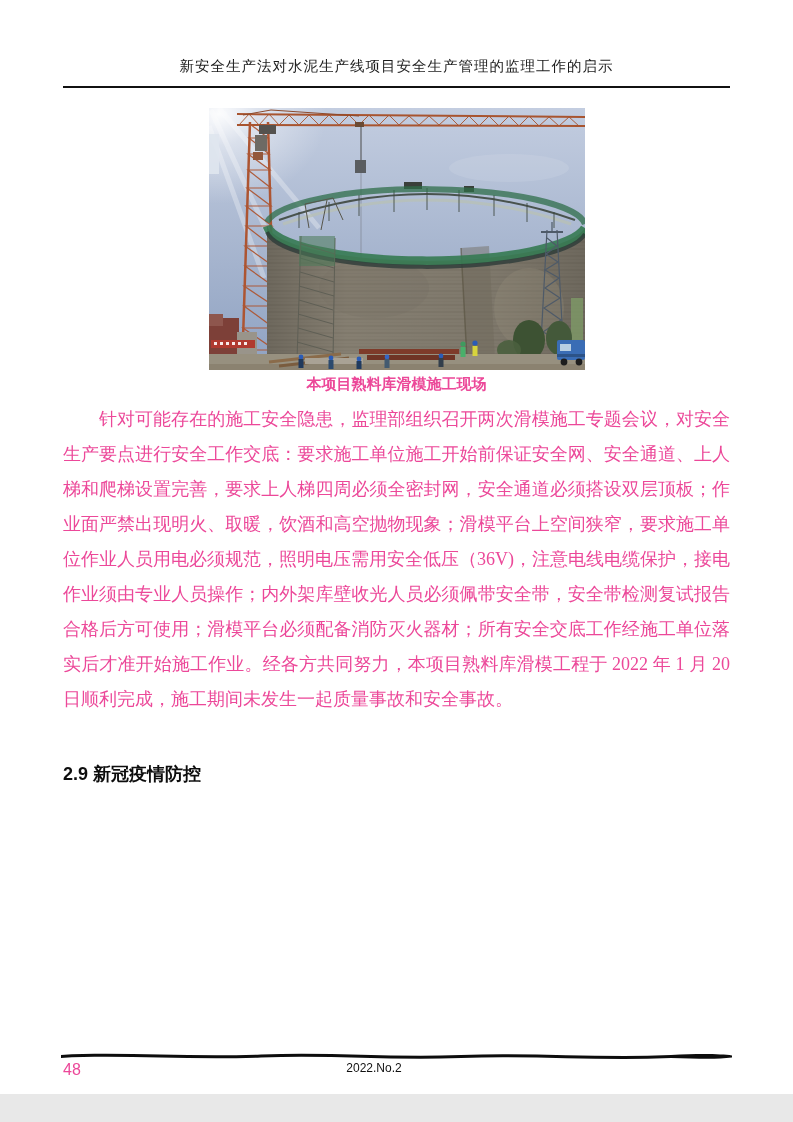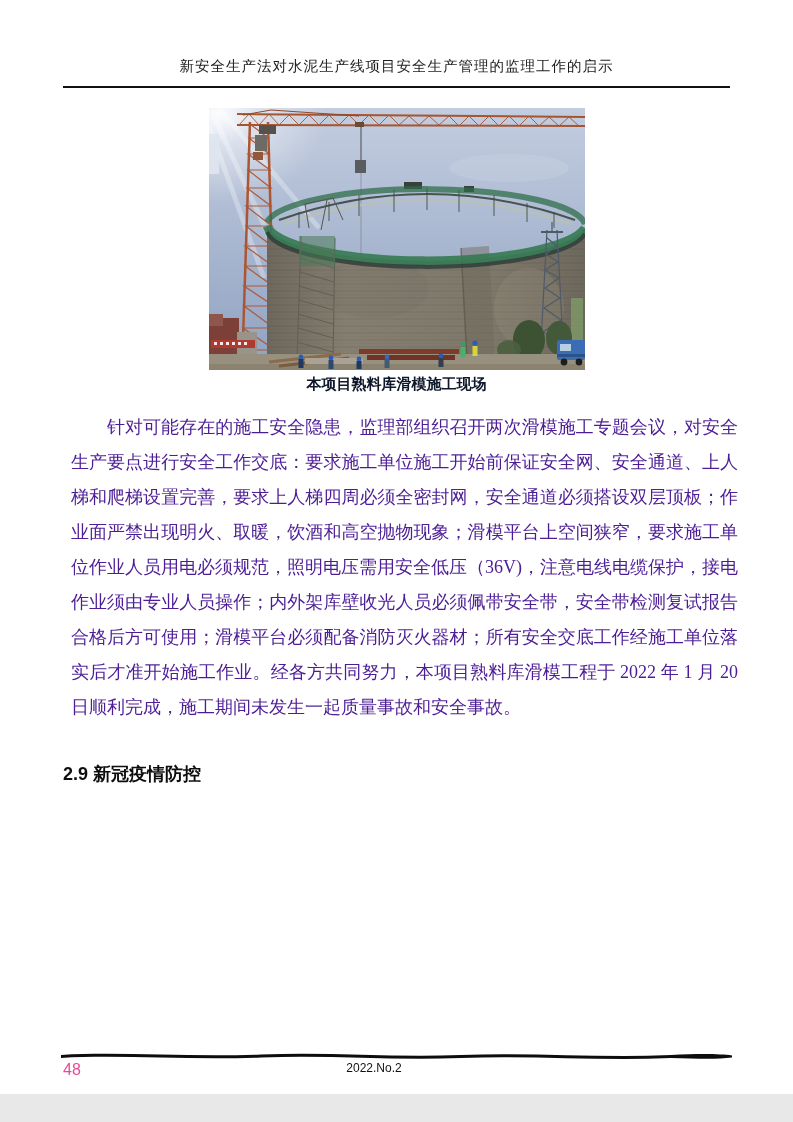--- a/index.html
+++ b/index.html
@@ -11,26 +11,26 @@
     position:absolute;top:57px;left:63px;width:667px;text-align:center;
     font-size:14.5px;letter-spacing:1px;color:#1c1c1c;
   }
   .header-rule{
     position:absolute;top:86px;left:63px;width:667px;height:0;
     border-top:2px solid #111;
   }
   .figure-photo{position:absolute;top:108px;left:209px;width:376px;height:262px;display:block;}
   .figure-caption{
     position:absolute;top:375px;left:63px;width:667px;text-align:center;
-    font-family:"Liberation Sans","DejaVu Sans",sans-serif;font-weight:bold;font-size:15px;color:#0f172a;
+    font-family:"Liberation Sans","DejaVu Sans",sans-serif;font-weight:bold;font-size:15px;color:#ec4899;
   }
   .para{
-    position:absolute;left:63px;width:667px;margin:8px;
+    position:absolute;left:63px;width:667px;margin:0;
     font-size:18px;line-height:35px;text-align:justify;text-justify:inter-character;
-    word-break:break-all;overflow:hidden;color:#4c1d95;
+    word-break:break-all;overflow:hidden;color:#ec4899;
   }
   .indent{text-indent:2em;}
   .p1{top:402px;height:352px;}
   .p2{top:797px;height:212px;}
   .p3{top:1007px;height:36px;}
   .section-heading{
     position:absolute;top:757px;left:63px;width:667px;margin:0;
     font-family:"Liberation Sans","DejaVu Sans",sans-serif;font-weight:bold;
     font-size:18px;line-height:35px;color:#0d0d0d;
   }

